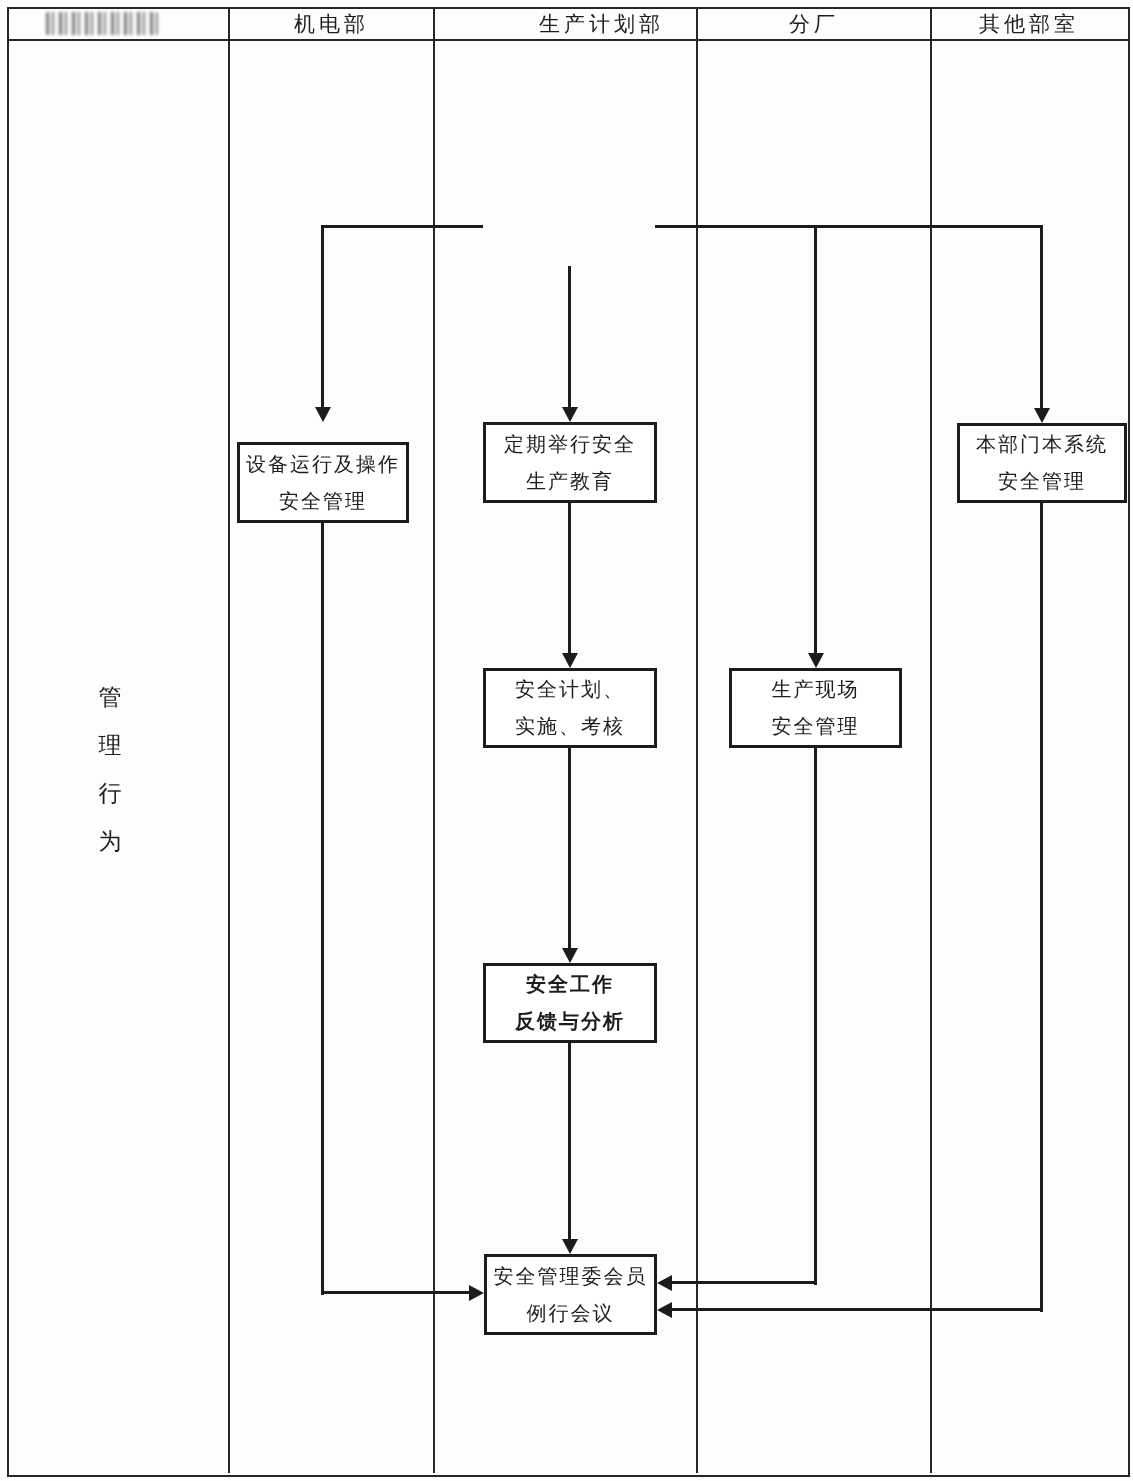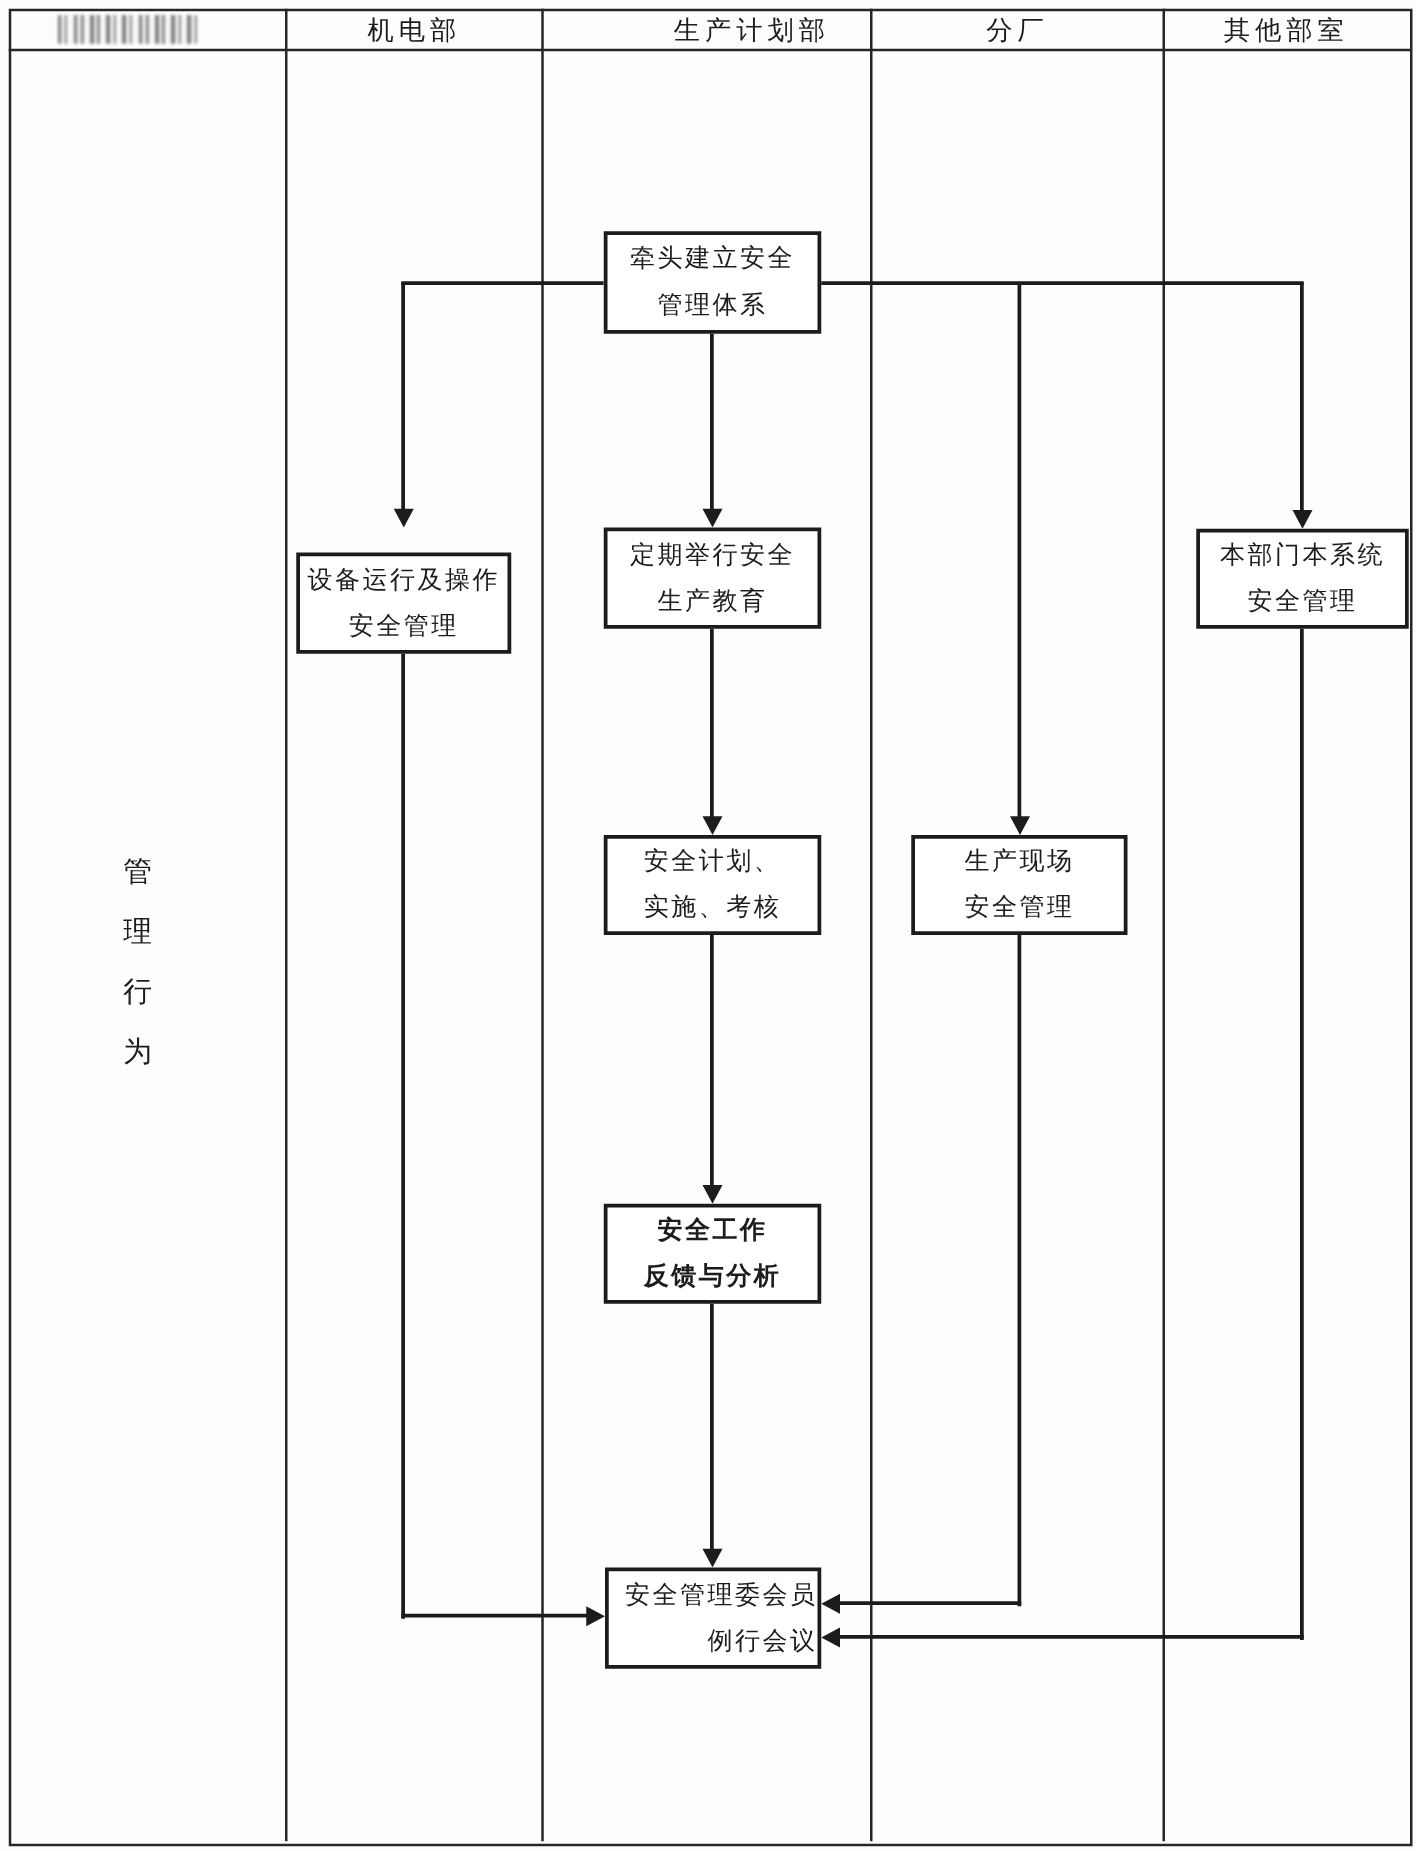--- a/index.html
+++ b/index.html
@@ -82,24 +82,20 @@
   <div class="arrow down" style="left:562px;top:407px;"></div>
   <div class="arrow down" style="left:1034px;top:408px;"></div>
   <div class="arrow down" style="left:562px;top:653px;"></div>
   <div class="arrow down" style="left:808px;top:653px;"></div>
   <div class="arrow down" style="left:562px;top:948px;"></div>
   <div class="arrow down" style="left:562px;top:1239px;"></div>
   <div class="arrow right" style="left:469px;top:1285px;"></div>
   <div class="arrow left" style="left:657px;top:1275px;"></div>
   <div class="arrow left" style="left:657px;top:1302px;"></div>
 
-  <div class="box" style="left:483px;top:185px;width:174px;height:82px;">
-    <span>牵头建立安全</span>
-    <span>管理体系</span>
-  </div>
   <div class="box" style="left:237px;top:442px;width:172px;height:81px;">
     <span>设备运行及操作</span>
     <span>安全管理</span>
   </div>
   <div class="box" style="left:483px;top:422px;width:174px;height:81px;">
     <span>定期举行安全</span>
     <span>生产教育</span>
   </div>
   <div class="box" style="left:957px;top:423px;width:170px;height:80px;justify-content:flex-end;">
     <span>本部门本系统</span>
@@ -110,18 +106,18 @@
     <span>实施、考核</span>
   </div>
   <div class="box" style="left:729px;top:668px;width:173px;height:80px;">
     <span>生产现场</span>
     <span>安全管理</span>
   </div>
   <div class="box" style="left:483px;top:963px;width:174px;height:80px;font-weight:bold;">
     <span>安全工作</span>
     <span>反馈与分析</span>
   </div>
-  <div class="box" style="left:484px;top:1254px;width:173px;height:81px;align-items:flex-end;">
+  <div class="box" style="left:484px;top:1254px;width:173px;height:81px;">
     <span>安全管理委会员</span>
     <span>例行会议</span>
   </div>
 
 </div>
 
 </body></html>

